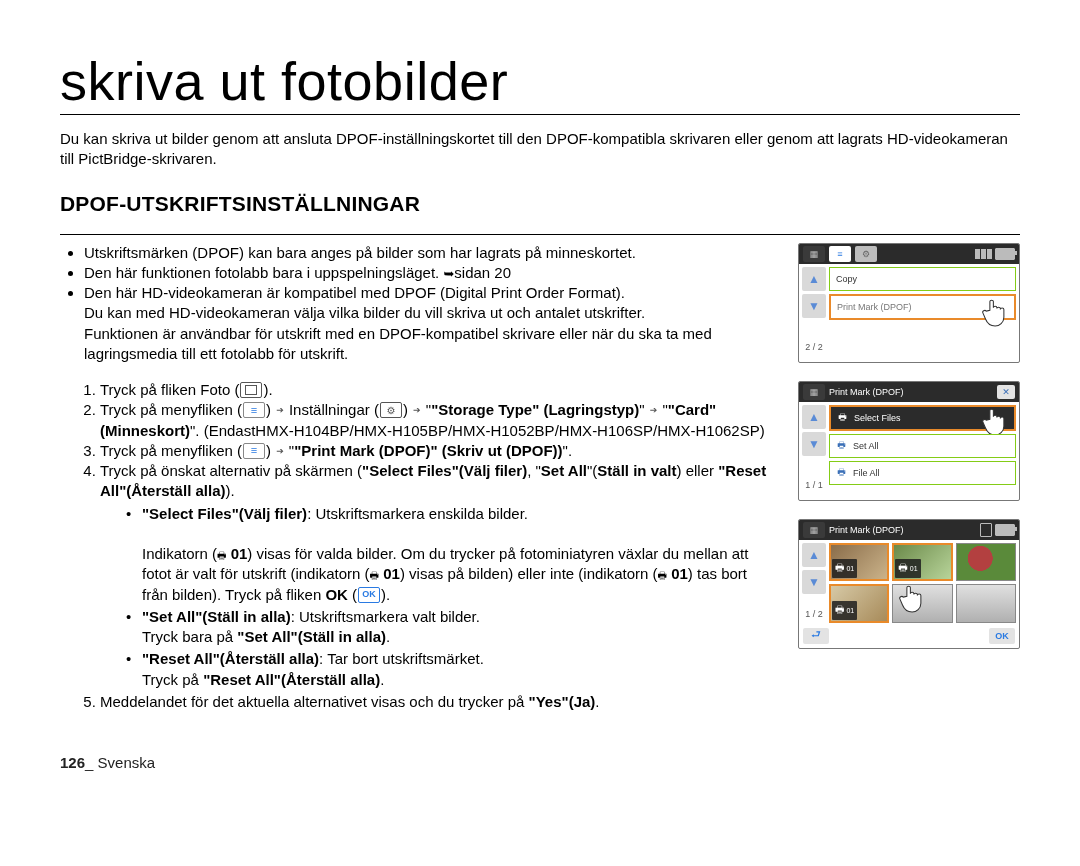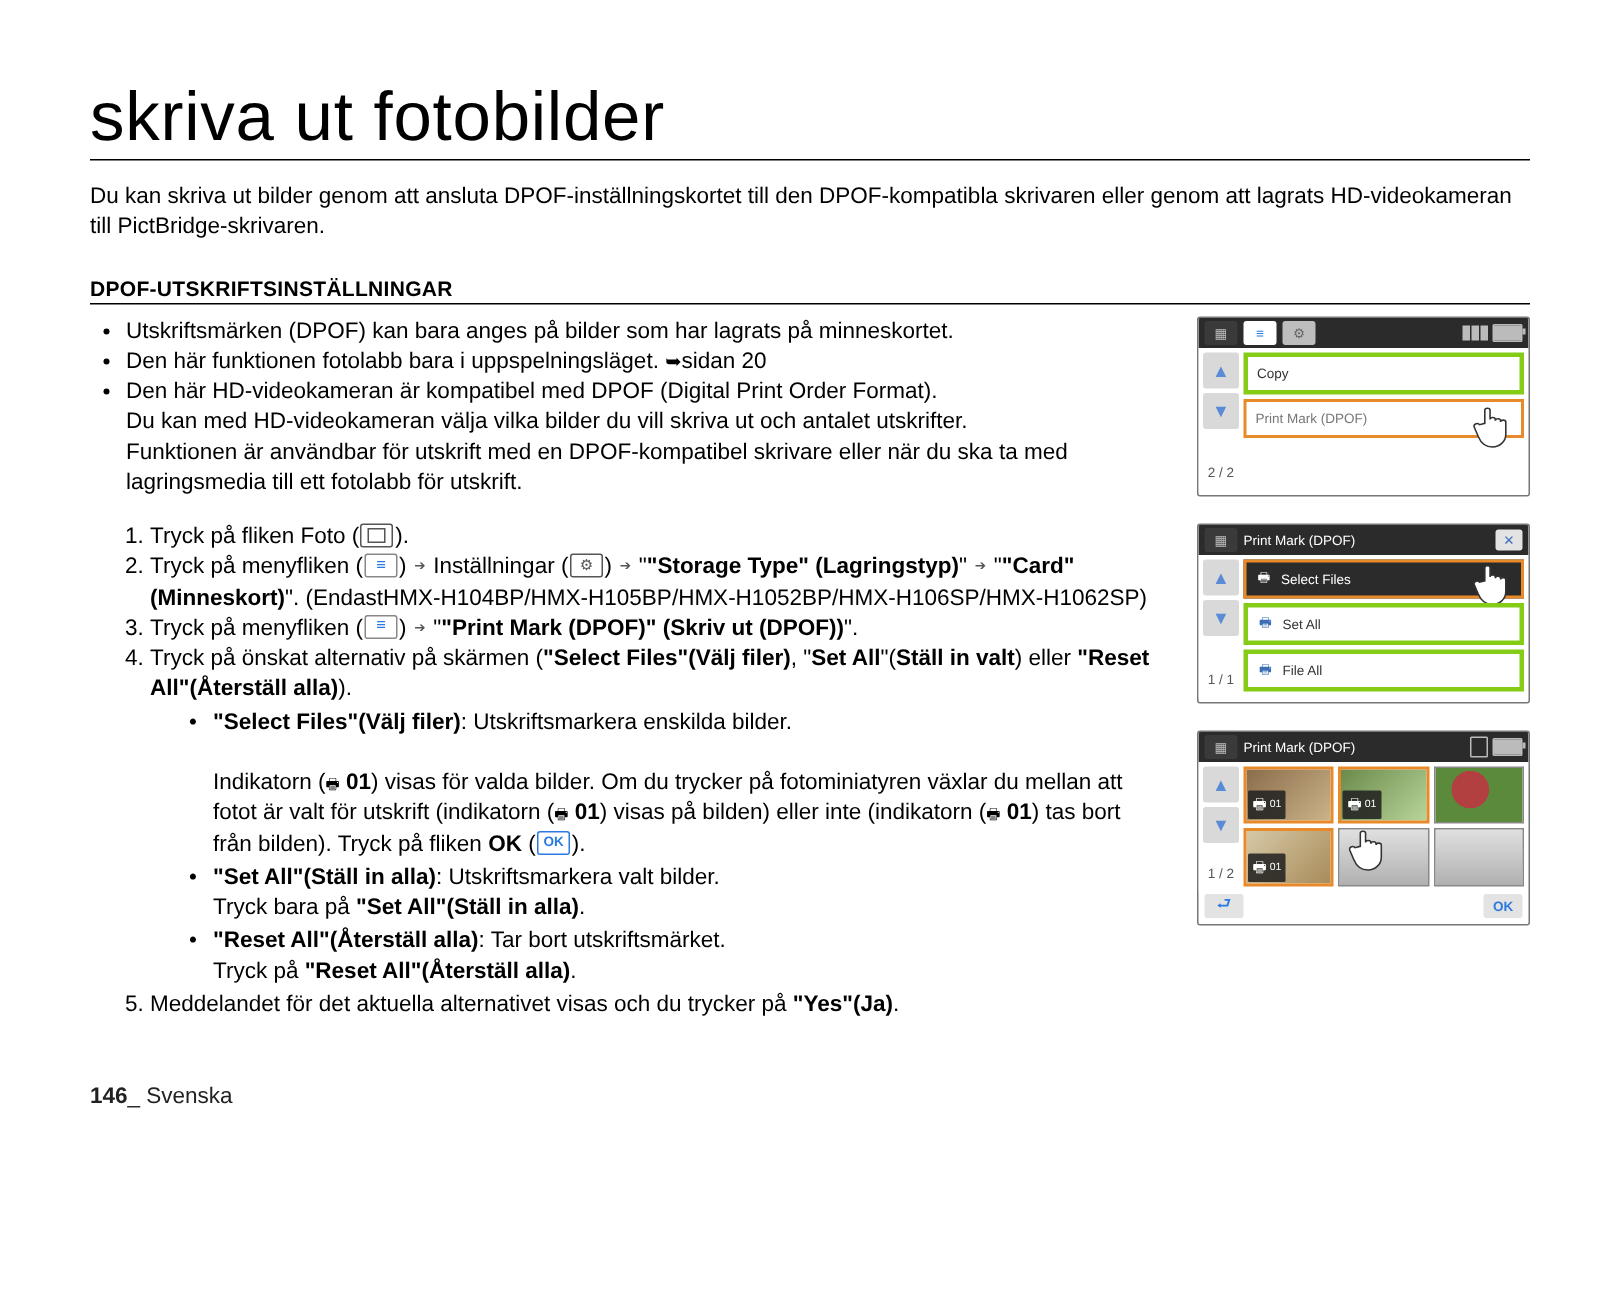--- a/index.html
+++ b/index.html
@@ -11,37 +11,37 @@
     width: 1080px;
   }
   .page {
     padding: 50px 60px 30px 60px;
     box-sizing: border-box;
     width: 1080px;
     position: relative;
   }
   h1 {
     font-weight: 300;
-    font-size: 46px;
+    font-size: 54px;
     margin: 0 0 4px 0;
     border-bottom: 1px solid #000;
     padding-bottom: 2px;
     letter-spacing: 0.5px;
   }
   .intro {
     font-size: 15px;
     line-height: 1.35;
     margin: 14px 0 22px 0;
   }
   h2 {
-    font-size: 14px;
+    font-size: 21px;
     font-weight: bold;
     border-bottom: 1px solid #000;
     margin: 4px 0 8px 0;
-    padding-bottom: 2px;
+    padding-bottom: 18px;
     letter-spacing: 0.2px;
   }
   .two-col {
     display: flex;
     align-items: flex-start;
   }
   .text-col {
     flex: 1;
     font-size: 15px;
     line-height: 1.35;
@@ -178,21 +178,21 @@
   .list-col {
     flex: 1;
     display: flex;
     flex-direction: column;
     padding: 3px 3px 3px 0;
     gap: 3px;
     position:relative;
   }
   .list-item {
     height: 22px;
-    border: 3px solid #84cc16;
+    border: 1px solid #84cc16;
     display: flex;
     align-items: center;
     padding: 0 6px;
     gap: 6px;
     font-size: 9px;
     background:#fff;
     position:relative;
   }
   .list-item.sel { border: 2px solid #e98a2a; color:#777;}
   .list-item.sel.primary { border: 2px solid #e98a2a; color:#333;}
@@ -444,15 +444,15 @@
         <div class="bottom-bar" style="position:relative;">
           <div class="btn-left-return">⮐</div>
           <div class="btn-smblue" style="color:#2a7ae2;font-size:9px;font-weight:bold;">OK</div>
         </div>
       </div>
 
     </div>
   </div>
 
   <div class="footer">
-    <span class="pn">146</span><span>_ Svenska</span>
+    <span class="pn">126</span><span>_ Svenska</span>
   </div>
 </div>
 
 </body></html>

